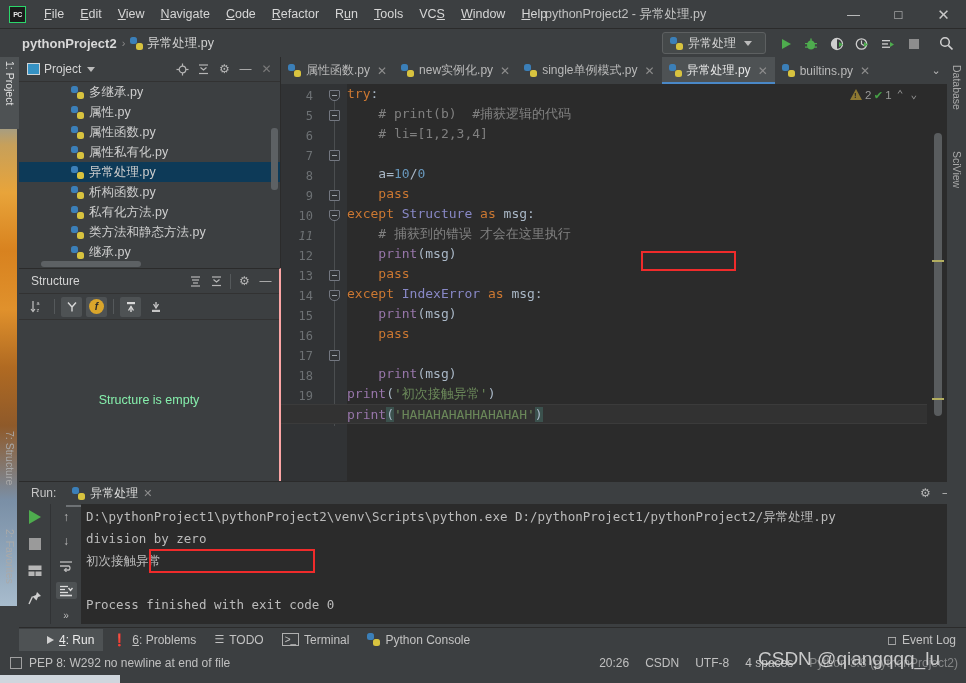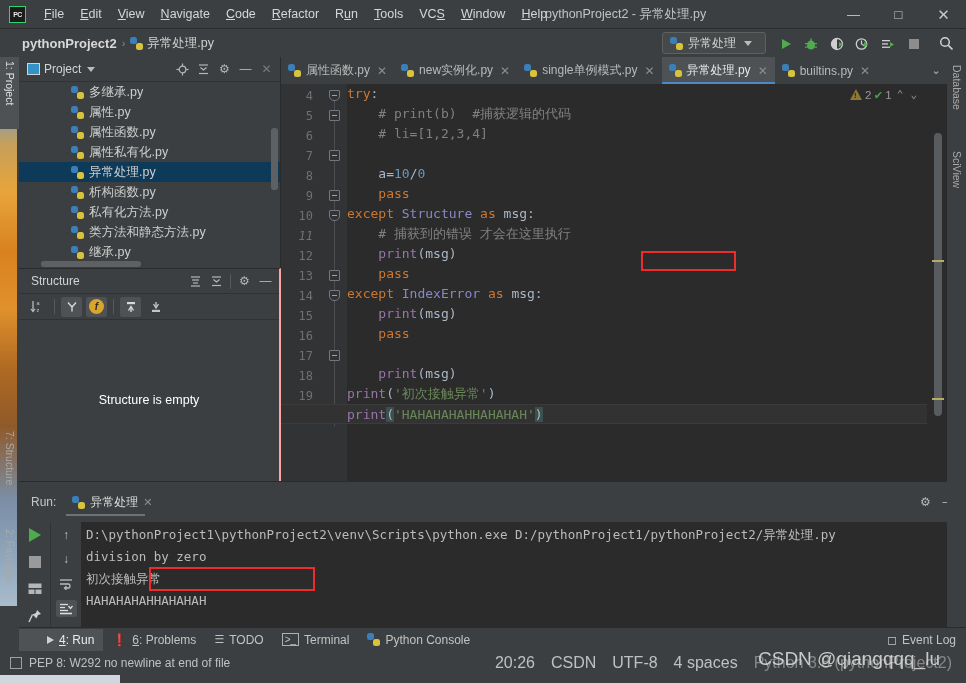--- a/index.html
+++ b/index.html
@@ -162,21 +162,21 @@
   }
   .sbtn.on { background: #4e5254; }
   .sbtn .circ {
     width: 15px; height: 15px; border-radius: 50%; background: #d9a52b;
     color: #2b2b2b; font-size: 10px; font-style: italic; font-weight: bold;
     display: flex; align-items: center; justify-content: center;
   }
   .sdiv { width: 1px; height: 15px; background: #55595b; margin: 0 2px; }
   .struct-empty {
     height: 160px; display: flex; align-items: center; justify-content: center;
-    font-size: 12.5px; color: #ffffff;
+    font-size: 12.5px; color: #86efac;
   }
 
   
   .tabbar {
     position: absolute; left: 281px; top: 57px; width: 666px; height: 27px;
     background: #3c3f41; display: flex; align-items: stretch; z-index: 3;
   }
   .etab {
     display: flex; align-items: center; gap: 5px; padding: 0 7px;
     font-size: 12px; color: #b9b9b9; white-space: nowrap; position: relative;
@@ -270,21 +270,21 @@
   .marker {
     position: absolute; right: 3px; width: 12px; height: 2px; background: #b3ae60;
   }
 
   
   .runwin {
     position: absolute; left: 19px; top: 481px; width: 947px; height: 146px;
     background: #3c3f41; z-index: 3; border-top: 1px solid #2b2b2b;
   }
   .run-header {
-    height: 40px; display: flex; align-items: center; padding-left: 12px;
+    height: 22px; display: flex; align-items: center; padding-left: 12px;
     gap: 10px;
   }
   .run-label { font-size: 12px; color: #c6c6c6; }
   .run-tab {
     display: flex; align-items: center; gap: 5px; font-size: 12px;
     color: #dcdcdc; padding: 3px 6px; position: relative;
   }
   .run-tab::after {
     content: ""; position: absolute; left: 0; right: 14px; bottom: -2px;
     height: 2px; background: #6e7275;
@@ -356,21 +356,21 @@
 
   
   .statusbar {
     position: absolute; left: 0; top: 651px; width: 966px; height: 24px;
     background: #3c3f41; display: flex; align-items: center; z-index: 6; gap: 24px;
   }
   .sb-left { display: flex; align-items: center; gap: 7px; padding-left: 10px;
              font-size: 12px; color: #c0c0c0; }
   .sb-box { width: 12px; height: 12px; border: 1px solid #a0a0a0; }
   .sb-right { margin-left: auto; display: flex; align-items: flex-start; gap: 16px;
-              font-size: 16px; color: #c0c0c0; padding-right: 14px; }
+              font-size: 12px; color: #c0c0c0; padding-right: 8px; }
   .watermark {
     position: absolute; left: 758px; top: 648px; font-size: 19px;
     color: #dcdcdc; opacity: .88; z-index: 8; white-space: nowrap;
     font-family: "Liberation Sans", sans-serif;
   }
   .bottom-edge {
     position: absolute; left: 0; top: 675px; width: 966px; height: 8px;
     background: #3c3f41; z-index: 6;
   }
   .edge-strip {
@@ -772,21 +772,20 @@
               <line x1="1" y1="10.5" x2="13" y2="10.5" stroke="#dcdcdc" stroke-width="1.6"></line>
               <polyline points="9.5,3 11.5,5.5 13.5,3" fill="none" stroke="#dcdcdc" stroke-width="1.3"></polyline>
             </svg>
         </div>
         <div class="rbtn" style="font-size:10px;">»</div>
       </div>
       <div class="console">
         <div class="ln">D:\pythonProject1\pythonProject2\venv\Scripts\python.exe D:/pythonProject1/pythonProject2/异常处理.py</div>
         <div class="ln">division by zero</div>
         <div class="ln">初次接触异常</div>
-        <div class="ln">HAHAHAHAHHAHAHAH</div>
         <div class="ln">&nbsp;</div>
         <div class="ln">Process finished with exit code 0</div>
         <div class="redbox-console"></div>
         <div class="console-scroll"></div>
       </div>
     </div>
   </div>
 
   <div class="ghost-pass">pass</div>
 

